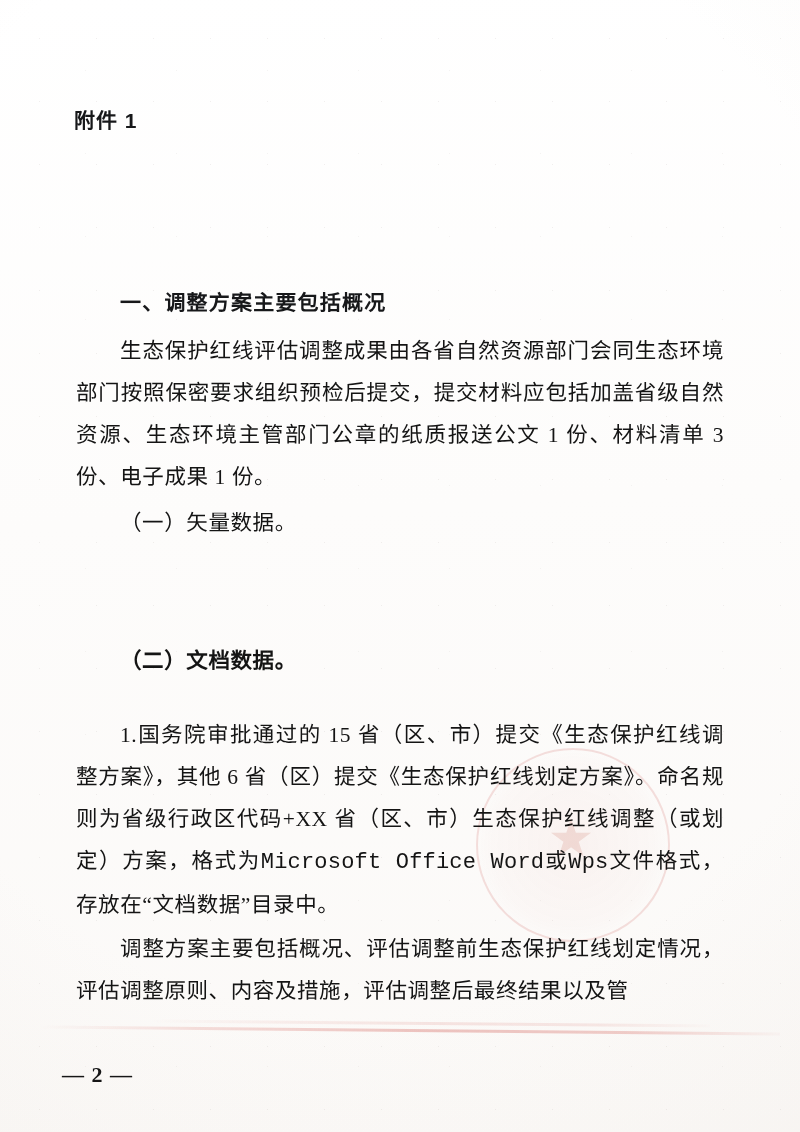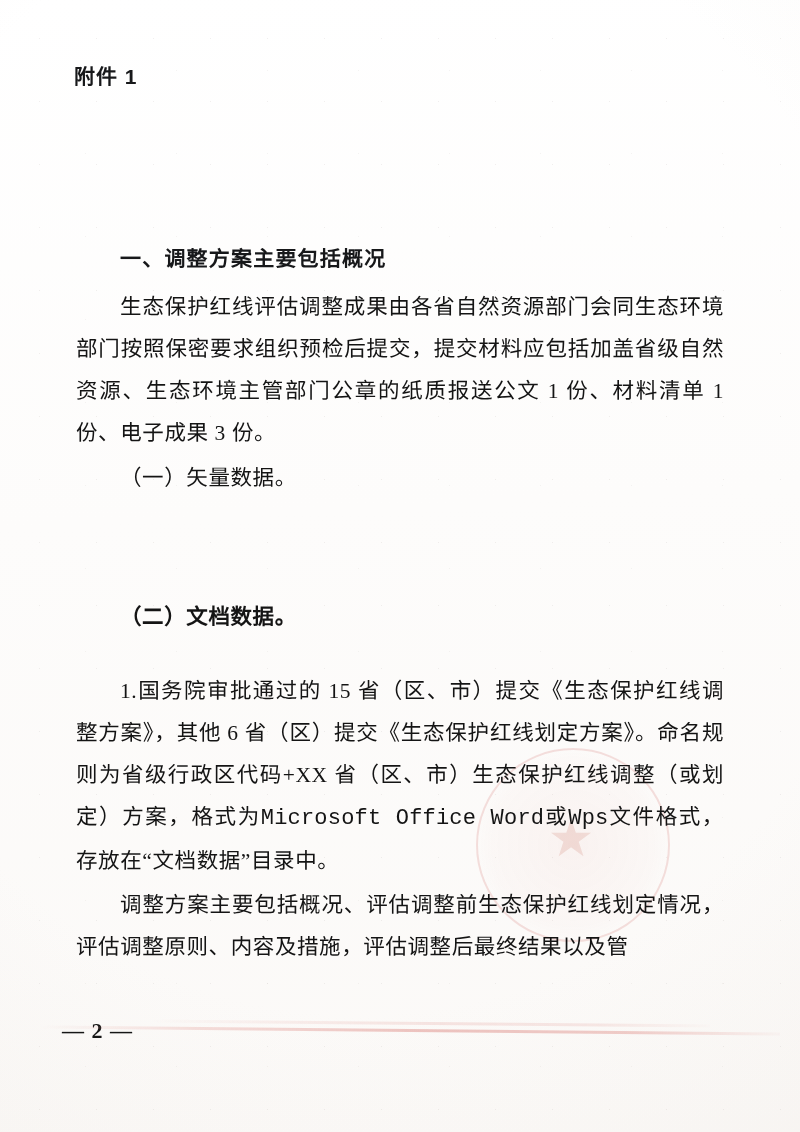--- a/index.html
+++ b/index.html
@@ -78,20 +78,21 @@
     width: 560px;
     opacity: 0.42;
     transform: rotate(0.5deg);
   }
 
   
   .doc-body {
     position: absolute;
     inset: 0;
     color: #151515;
+    margin-top: 44px;
   }
 
   .attachment-label {
     position: absolute;
     left: 74px;
     top: 60px;
     font-family: "Liberation Sans", "DejaVu Sans", sans-serif;
     font-weight: bold;
     font-size: 21px;
     letter-spacing: 1px;
@@ -133,21 +134,21 @@
     color: #141414;
     text-align: justify;
     text-justify: inter-character;
   }
   .para-indent {
     text-indent: 44px;
   }
 
   
   .p1 { top: 286px; }
-  .p2 { top: 458px; font-family: Liberation Mono, monospace; }
+  .p2 { top: 458px; }
   .p3 { top: 500px; }
   .p4 { top: 596px; font-weight: bold; }
   .p5 { top: 670px; }
   .p6 { top: 884px; }
 
   .mono-inline {
     font-family: Liberation Mono, monospace;
     font-size: 22px;
     letter-spacing: 0.2px;
   }
@@ -186,21 +187,21 @@
   <div class="seal-watermark"></div>
   <div class="seal-star">★</div>
 
   <div class="doc-body">
 
     <div class="attachment-label">附件 1</div>
 
 
     <div class="section-heading">一、调整方案主要包括概况</div>
 
-    <div class="body-text p1 para-indent">生态保护红线评估调整成果由各省自然资源部门会同生态环境部门按照保密要求组织预检后提交，提交材料应包括加盖省级自然资源、生态环境主管部门公章的纸质报送公文 1 份、材料清单 1 份、电子成果 3 份。</div>
+    <div class="body-text p1 para-indent">生态保护红线评估调整成果由各省自然资源部门会同生态环境部门按照保密要求组织预检后提交，提交材料应包括加盖省级自然资源、生态环境主管部门公章的纸质报送公文 1 份、材料清单 3 份、电子成果 1 份。</div>
 
     <div class="body-text p2 para-indent">（一）矢量数据。</div>
 
 
     <div class="body-text p4 para-indent">（二）文档数据。</div>
 
     <div class="body-text p5 para-indent"><span>1.国务院审批通过的 15 省（区、市）提交《生态保护红线调整方案》，其他 6 省（区）提交《生态保护红线划定方案》。命名规则为省级行政区代码+XX 省（区、市）生态保护红线调整（或划定）方案，格式为</span><span class="mono-inline">Microsoft Office Word</span><span>或</span><span class="mono-inline">Wps</span><span>文件格式，存放在“文档数据”目录中。</span></div>
 
     <div class="body-text p6 para-indent">调整方案主要包括概况、评估调整前生态保护红线划定情况，评估调整原则、内容及措施，评估调整后最终结果以及管</div>
 

